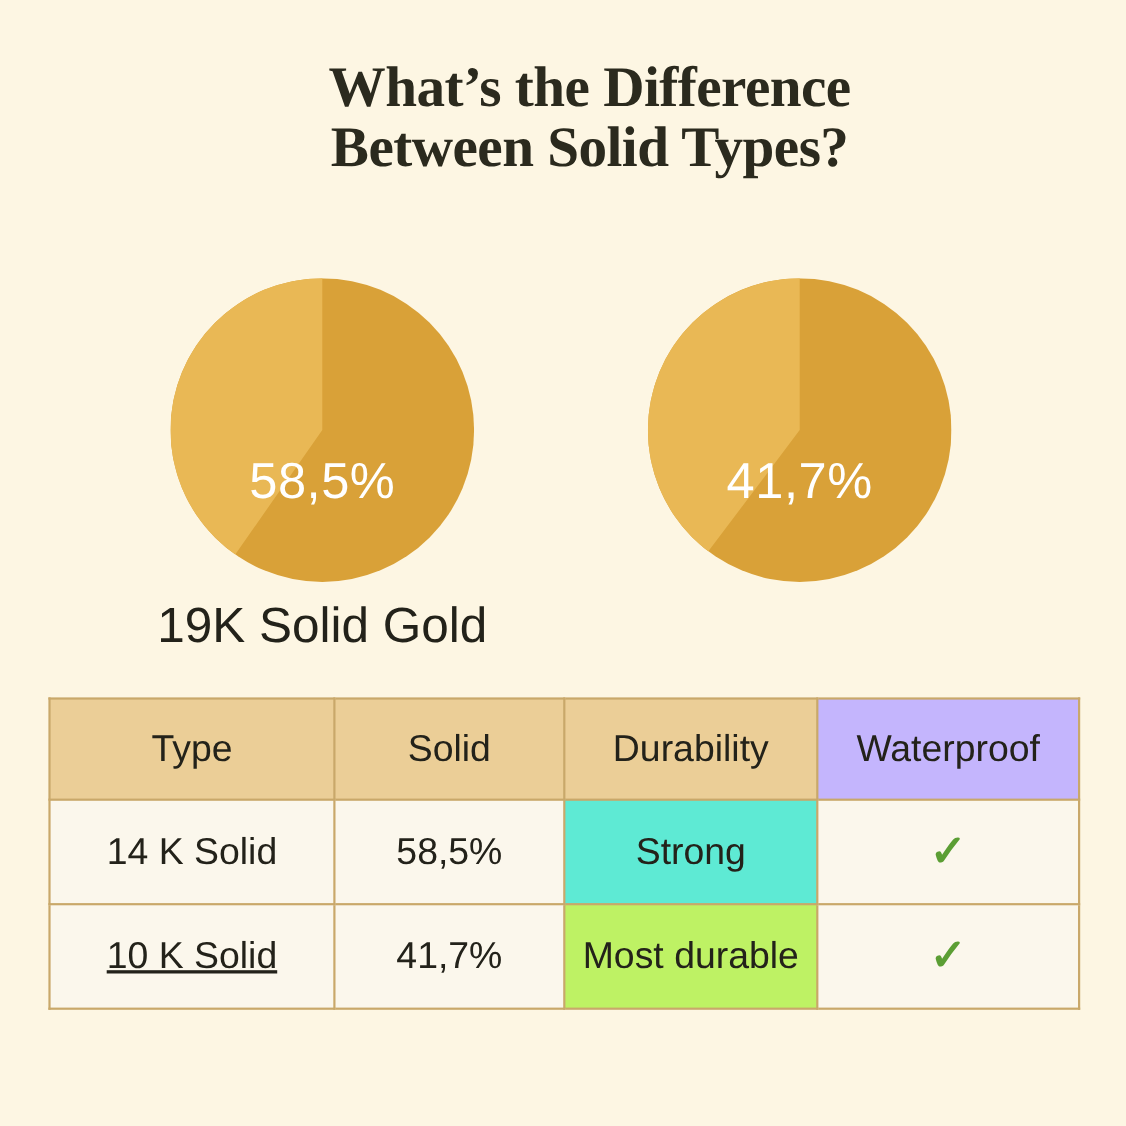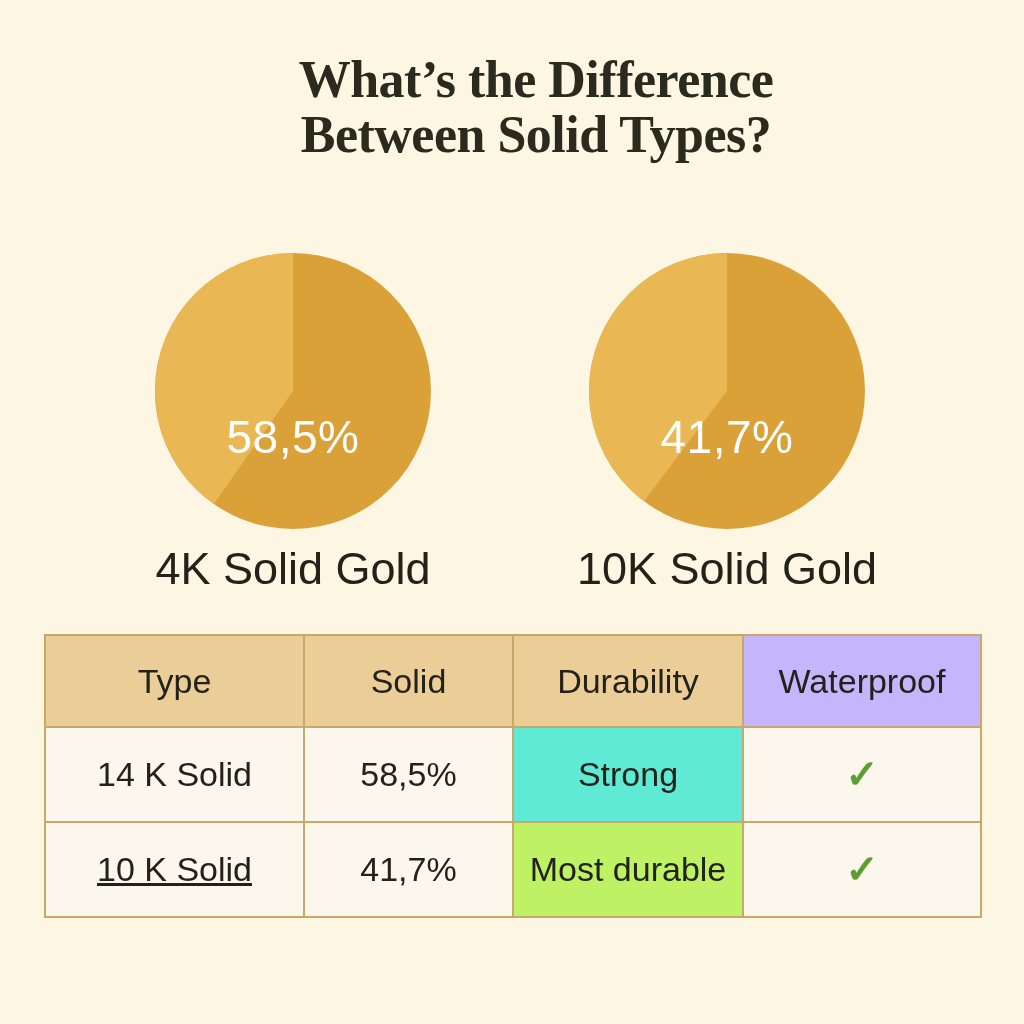--- a/index.html
+++ b/index.html
@@ -147,22 +147,21 @@
     <svg class="pie-svg" viewBox="0 0 276 276">
       <circle cx="138" cy="138" r="138" fill="#D9A138"></circle>
       <path id="wedge-10k" fill="#E9B855" d="M 138 138 L 138 0 A 138 138 0 0 0 54.95 248.21 Z"></path>
     </svg>
     <div class="pie-label" style="color: rgb(255, 255, 255);">41,7%</div>
   </div>
 
 </div>
 
 <div class="captions">
-  <div class="caption cap-1">4K Solid Gold</div>
-  <div class="caption cap-2">10K Solid Gold</div>
+  <div class="caption cap-1">19K Solid Gold</div>
 </div>
 
 <table class="table">
   <colgroup>
     <col class="c-type">
     <col class="c-pur">
     <col class="c-dur">
     <col class="c-wat">
   </colgroup>
   <thead>

